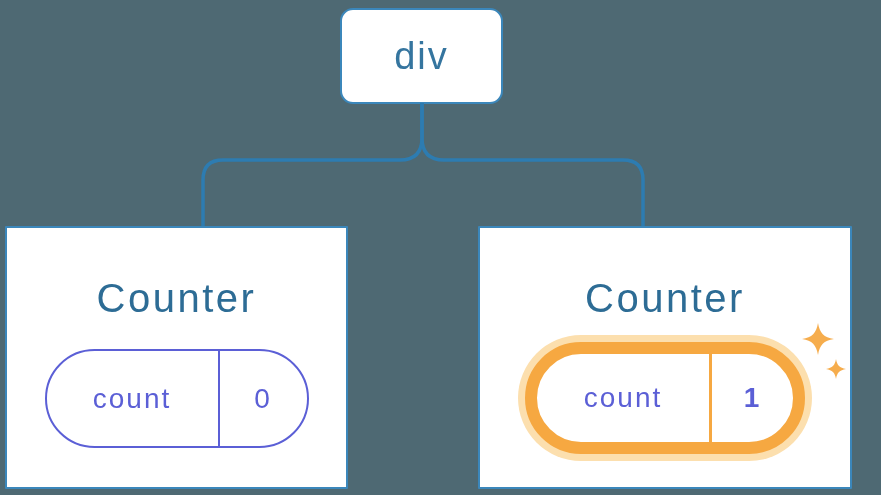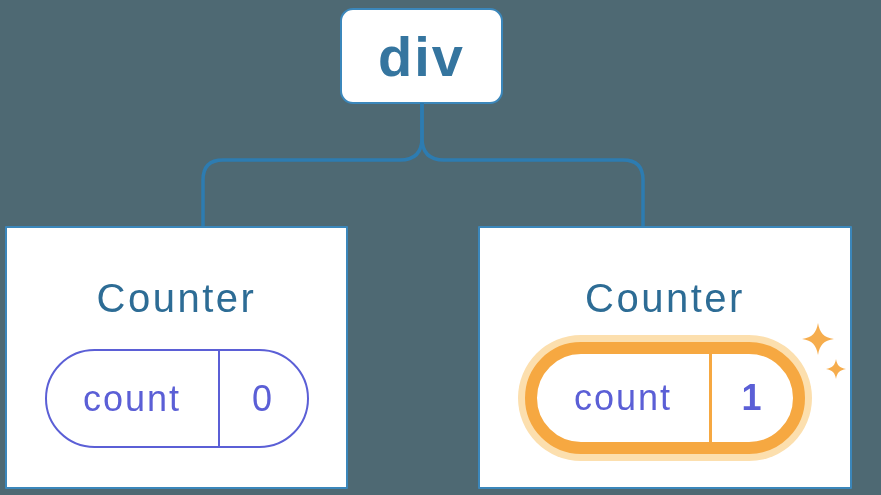--- a/index.html
+++ b/index.html
@@ -26,22 +26,22 @@
     box-sizing: border-box;
     background: var(--card-background, #fff);
     border: 2.5px solid var(--node-border, #3b87bb);
     border-radius: 13px;
     display: flex;
     align-items: center;
     justify-content: center;
   }
   .root-node-label {
     color: var(--root-label-color, #35759f);
-    font-size: 56px;
-    font-weight: 700;
+    font-size: 38px;
+    font-weight: 400;
     letter-spacing: 2px;
   }
   
   .connector {
     position: absolute;
     left: 0;
     top: 0;
     width: 881px;
     height: 495px;
     pointer-events: none;
@@ -88,21 +88,21 @@
     top: 121px;
     width: 264px;
     height: 99px;
     border: 2px solid var(--state-purple, #5b5fd6);
     border-radius: 60px;
   }
   .pill-key, .pill-value {
     display: flex;
     align-items: center;
     justify-content: center;
-    font-size: 36px;
+    font-size: 28px;
     letter-spacing: 2px;
     color: var(--state-purple, #5b5fd6);
   }
   .pill-key { flex: 0 0 171px; }
   .pill-value { flex: 1; }
   .pill-divider {
     flex: 0 0 2px;
     background: var(--state-purple, #5b5fd6);
   }
   

